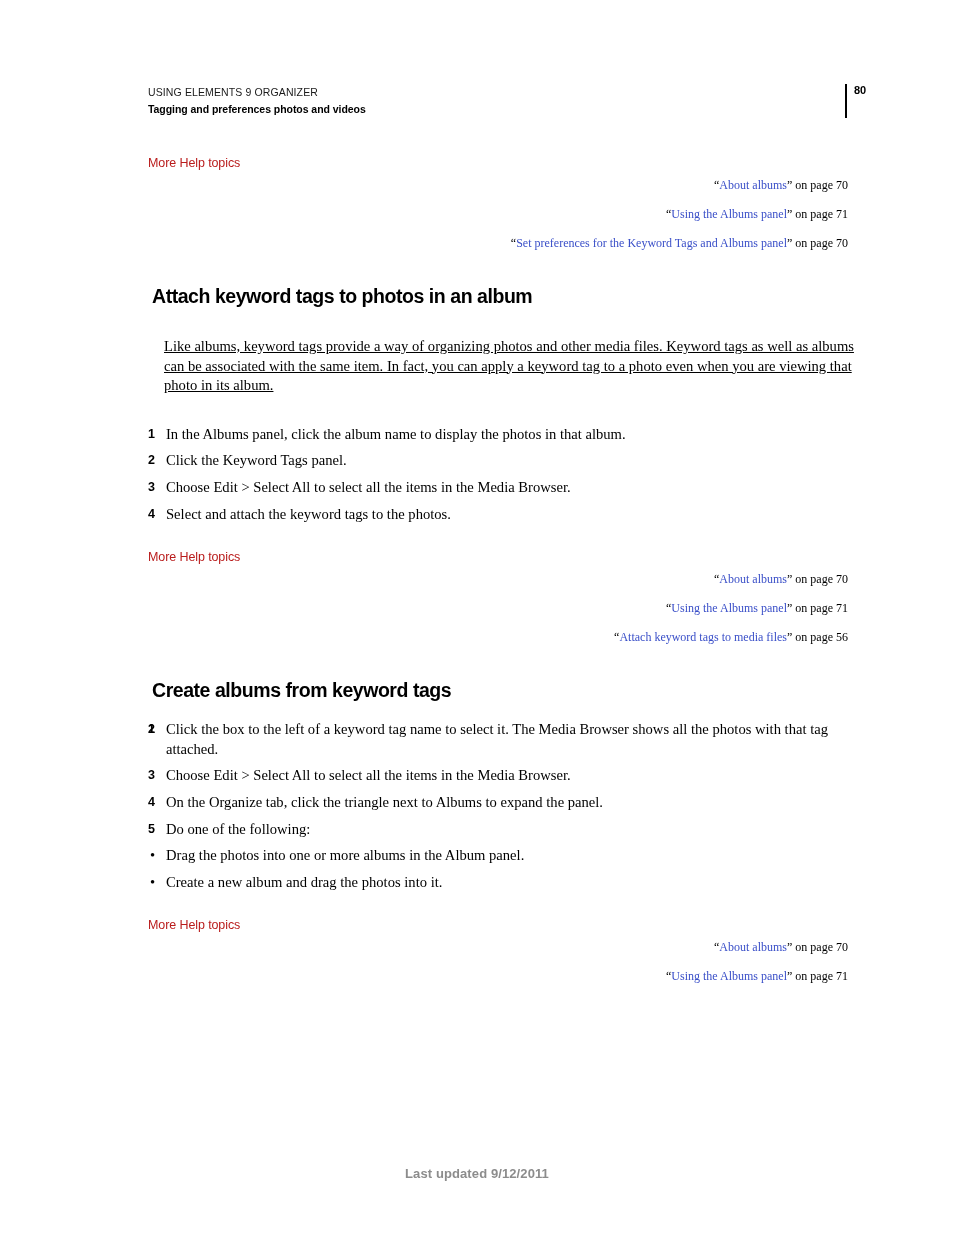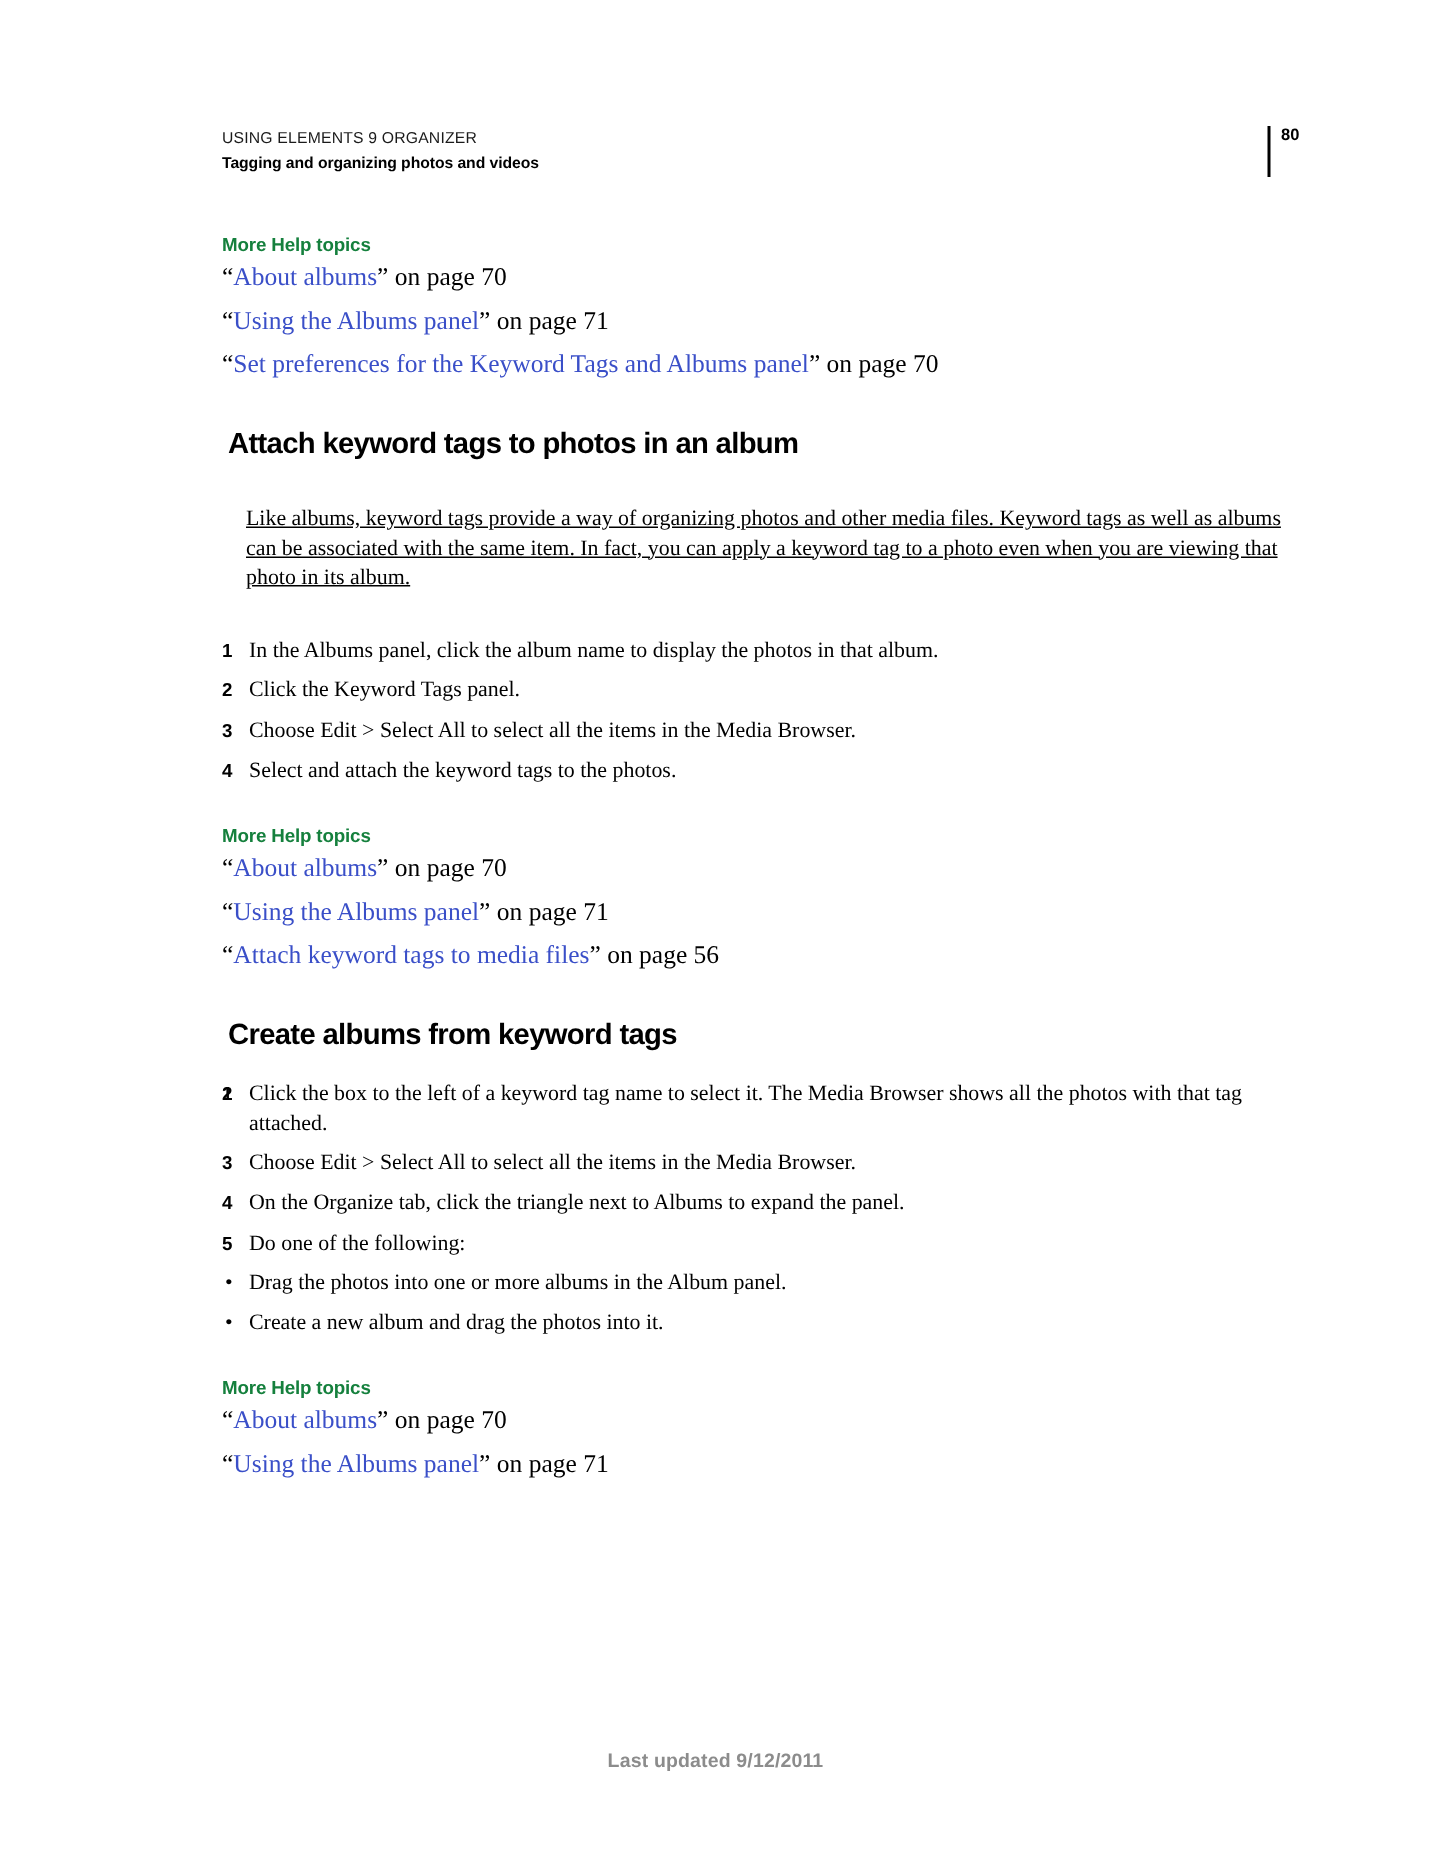--- a/index.html
+++ b/index.html
@@ -72,36 +72,37 @@
   .content {
     position: absolute;
     left: 148px;
     top: 156px;
     width: 700px;
   }
 
   
   .mht-title {
     font-family: "Liberation Sans", sans-serif;
-    font-weight: bold;
+    font-weight: normal;
     font-size: 12.5px;
-    color: #15803d;
+    color: #b91c1c;
     letter-spacing: -0.1px;
     margin: 0 0 7px 0;
   }
   .mht-list {
     margin: 0;
   }
   .mht-item {
     font-family: "Liberation Serif", serif;
-    font-size: 17px;
+    font-size: 12px;
     line-height: 16px;
     color: #000000;
     margin-bottom: 13px;
     white-space: nowrap;
+    text-align: right;
   }
   .mht-item:last-child { margin-bottom: 0; }
   .xref {
     color: #3a4fc8;
   }
   .quote { color: #000000; }
 
   
   .h1 {
     font-family: "Liberation Sans", sans-serif;
@@ -178,21 +179,21 @@
     letter-spacing: 0.1px;
   }
 </style>
 </head>
 <body>
 
 <div class="page">
 
   <div class="runhead">
     <div class="runhead-line1">USING ELEMENTS 9 ORGANIZER</div>
-    <div class="runhead-line2">Tagging and organizing photos and videos</div>
+    <div class="runhead-line2">Tagging and preferences photos and videos</div>
   </div>
   <div class="header-rule"></div>
   <div class="page-number">80</div>
 
   <div class="content">
 
     <div>
       <div class="mht-title">More Help topics</div>
       <div class="mht-list">
         <div class="mht-item">

